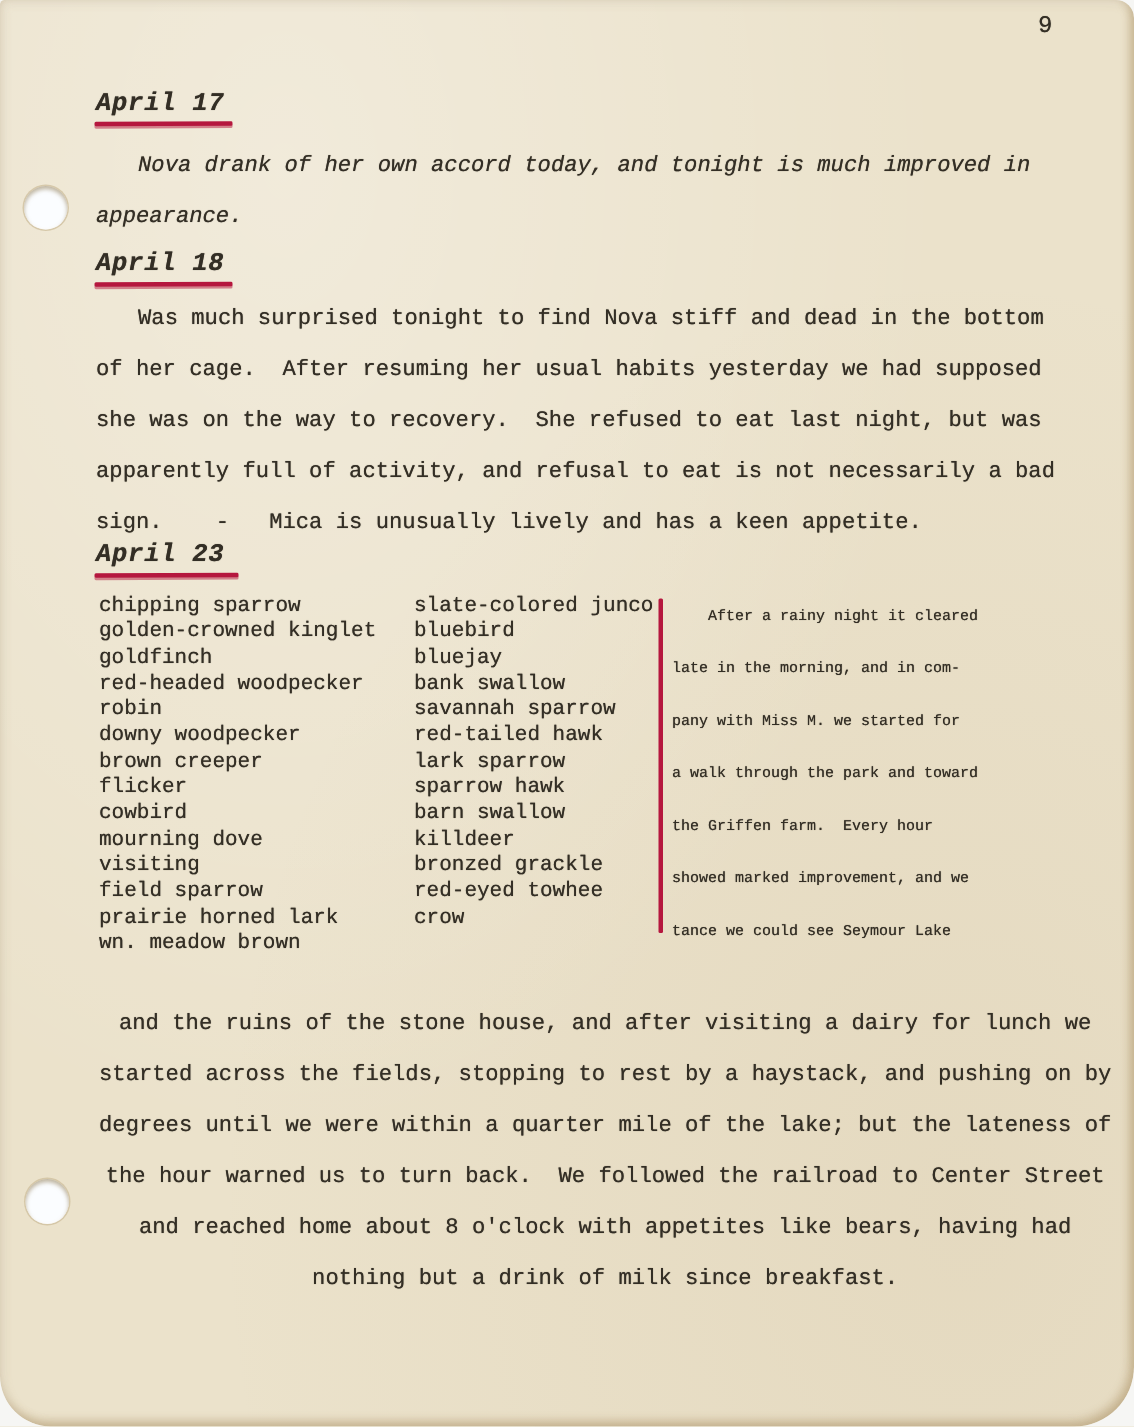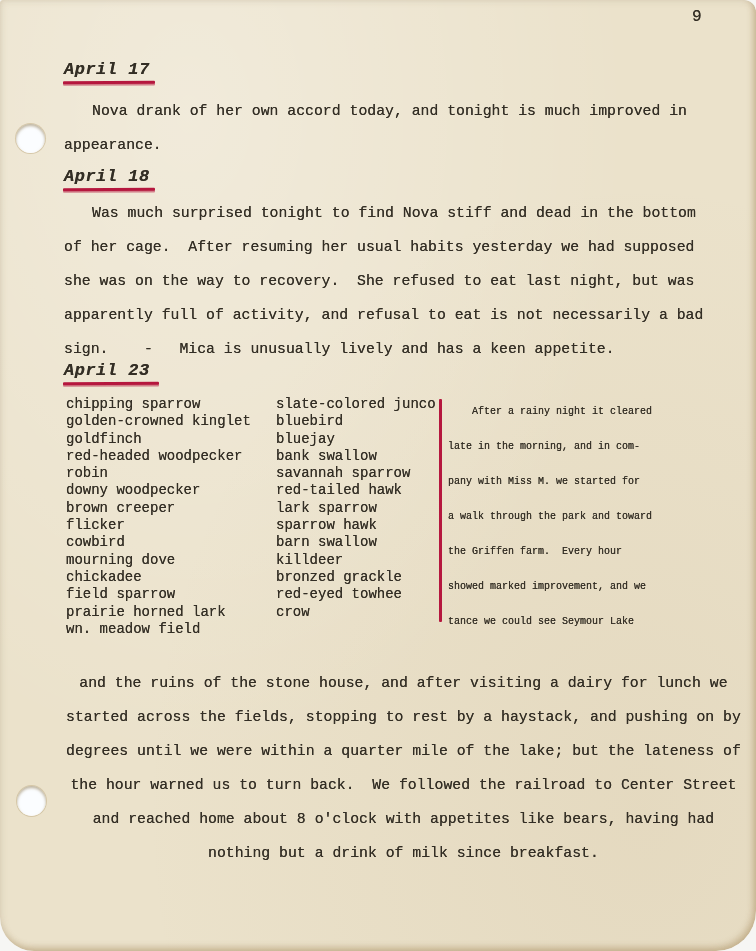--- a/index.html
+++ b/index.html
@@ -58,21 +58,21 @@
 
 <div class="page">
 
   <div class="punch-hole" style="left:16px;top:124px;width:29px;height:29px;"></div>
   <div class="punch-hole" style="left:17px;top:786px;width:29px;height:30px;"></div>
 
   <div class="page-number typed">9</div>
 
   <div class="block typed heading" style="left:64px;top:60px;">April 17</div>
   <div class="red-underline" style="left:63px;top:81px;width:92px;"></div>
-  <div class="block typed" style="left:64px;top:94px;">
+  <div class="block typed" style="left:64px;top:94px;font-style:italic;">
     <div class="line indent">Nova drank of her own accord today, and tonight is much improved in</div>
     <div class="line">appearance.</div>
   </div>
 
   <div class="block typed heading" style="left:64px;top:167px;">April 18</div>
   <div class="red-underline" style="left:63px;top:188px;width:92px;"></div>
   <div class="block typed" style="left:64px;top:196px;">
     <div class="line indent">Was much surprised tonight to find Nova stiff and dead in the bottom</div>
     <div class="line">of her cage.  After resuming her usual habits yesterday we had supposed</div>
     <div class="line">she was on the way to recovery.  She refused to eat last night, but was</div>
@@ -87,24 +87,24 @@
     <div class="bird-line">chipping sparrow</div>
     <div class="bird-line">golden-crowned kinglet</div>
     <div class="bird-line">goldfinch</div>
     <div class="bird-line">red-headed woodpecker</div>
     <div class="bird-line">robin</div>
     <div class="bird-line">downy woodpecker</div>
     <div class="bird-line">brown creeper</div>
     <div class="bird-line">flicker</div>
     <div class="bird-line">cowbird</div>
     <div class="bird-line">mourning dove</div>
-    <div class="bird-line">chickadee</div>
+    <div class="bird-line">visiting</div>
     <div class="bird-line">field sparrow</div>
     <div class="bird-line">prairie horned lark</div>
-    <div class="bird-line">wn. meadow field</div>
+    <div class="bird-line">wn. meadow brown</div>
   </div>
 
   <div class="block typed" style="left:276px;top:396px;">
     <div class="bird-line">slate-colored junco</div>
     <div class="bird-line">bluebird</div>
     <div class="bird-line">bluejay</div>
     <div class="bird-line">bank swallow</div>
     <div class="bird-line">savannah sparrow</div>
     <div class="bird-line">red-tailed hawk</div>
     <div class="bird-line">lark sparrow</div>

